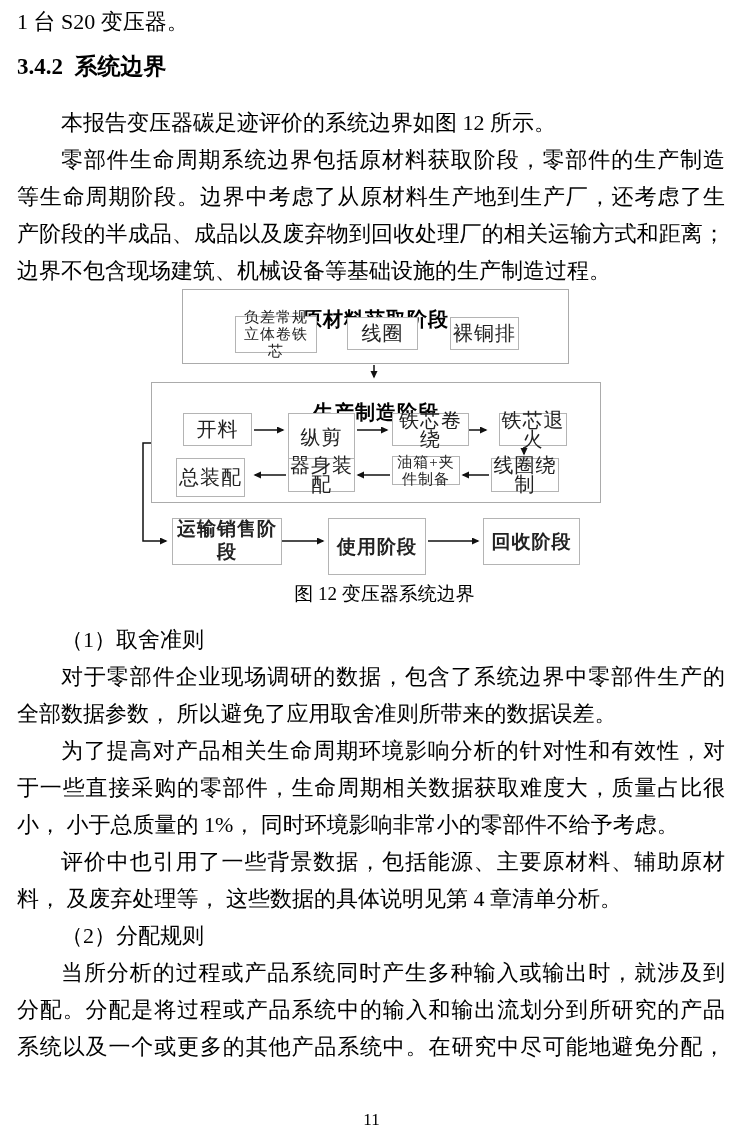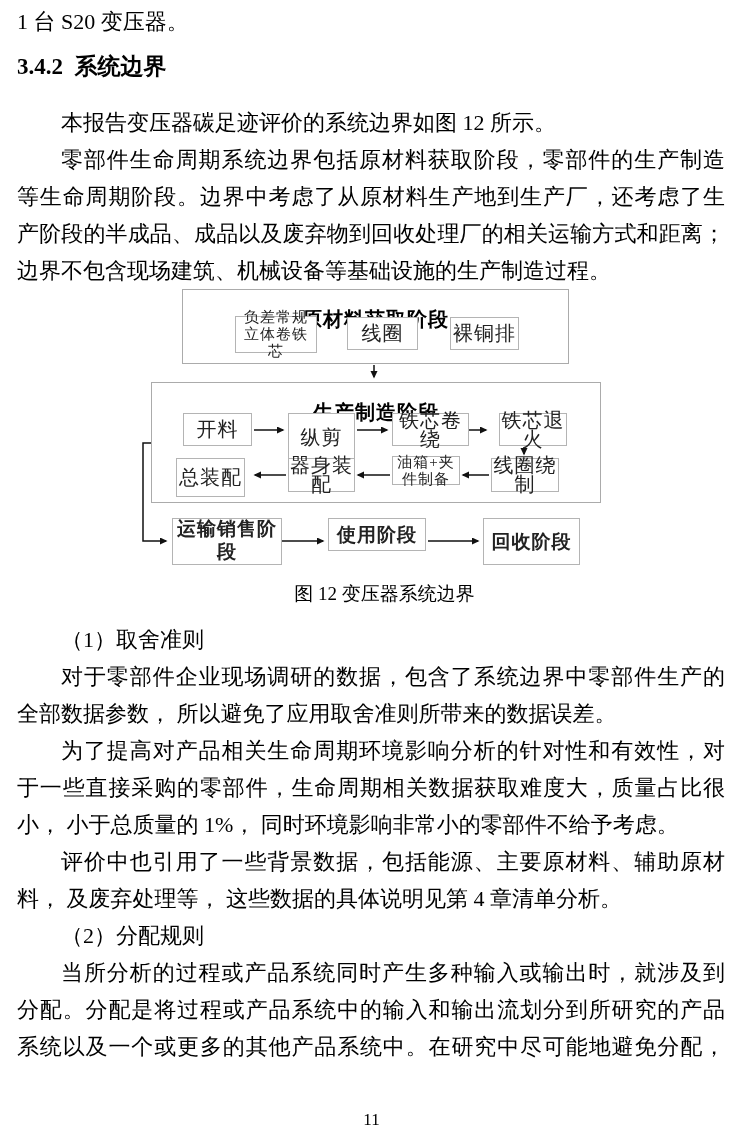--- a/index.html
+++ b/index.html
@@ -128,21 +128,21 @@
     <div class="dbox" style="left:288px; top:124px; width:67px; height:49px;">纵剪</div>
     <div class="dbox" style="left:392px; top:124px; width:77px; height:33px;">铁芯卷绕</div>
     <div class="dbox" style="left:491px; top:124px; width:68px; height:33px;margin-left:8px;">铁芯退火</div>
 
     <div class="dbox" style="left:176px; top:169px; width:69px; height:39px;">总装配</div>
     <div class="dbox" style="left:288px; top:169px; width:67px; height:34px;">器身装配</div>
     <div class="dbox sm" style="left:392px; top:167px; width:68px; height:29px;">油箱+夹件制备</div>
     <div class="dbox" style="left:491px; top:169px; width:68px; height:34px;">线圈绕制</div>
 
     <div class="dbox big" style="left:172px; top:229px; width:110px; height:47px;font-family:Liberation Mono, monospace;">运输销售阶段</div>
-    <div class="dbox big" style="left:328px; top:229px; width:98px; height:33px;font-family:Liberation Serif, serif;">使用阶段</div>
+    <div class="dbox big" style="left:328px; top:229px; width:98px; height:57px;font-family:Liberation Serif, serif;">使用阶段</div>
     <div class="dbox big" style="left:483px; top:229px; width:97px; height:47px;">回收阶段</div>
 
     <div class="caption">图 12 变压器系统边界</div>
   </div>
 
   <div class="textcol bottom">
       <div class="line indent">（1）取舍准则</div>
       <div class="line fill indent">对于零部件企业现场调研的数据，包含了系统边界中零部件生产的</div>
       <div class="line">全部数据参数， 所以避免了应用取舍准则所带来的数据误差。</div>
       <div class="line fill indent">为了提高对产品相关生命周期环境影响分析的针对性和有效性，对</div>

